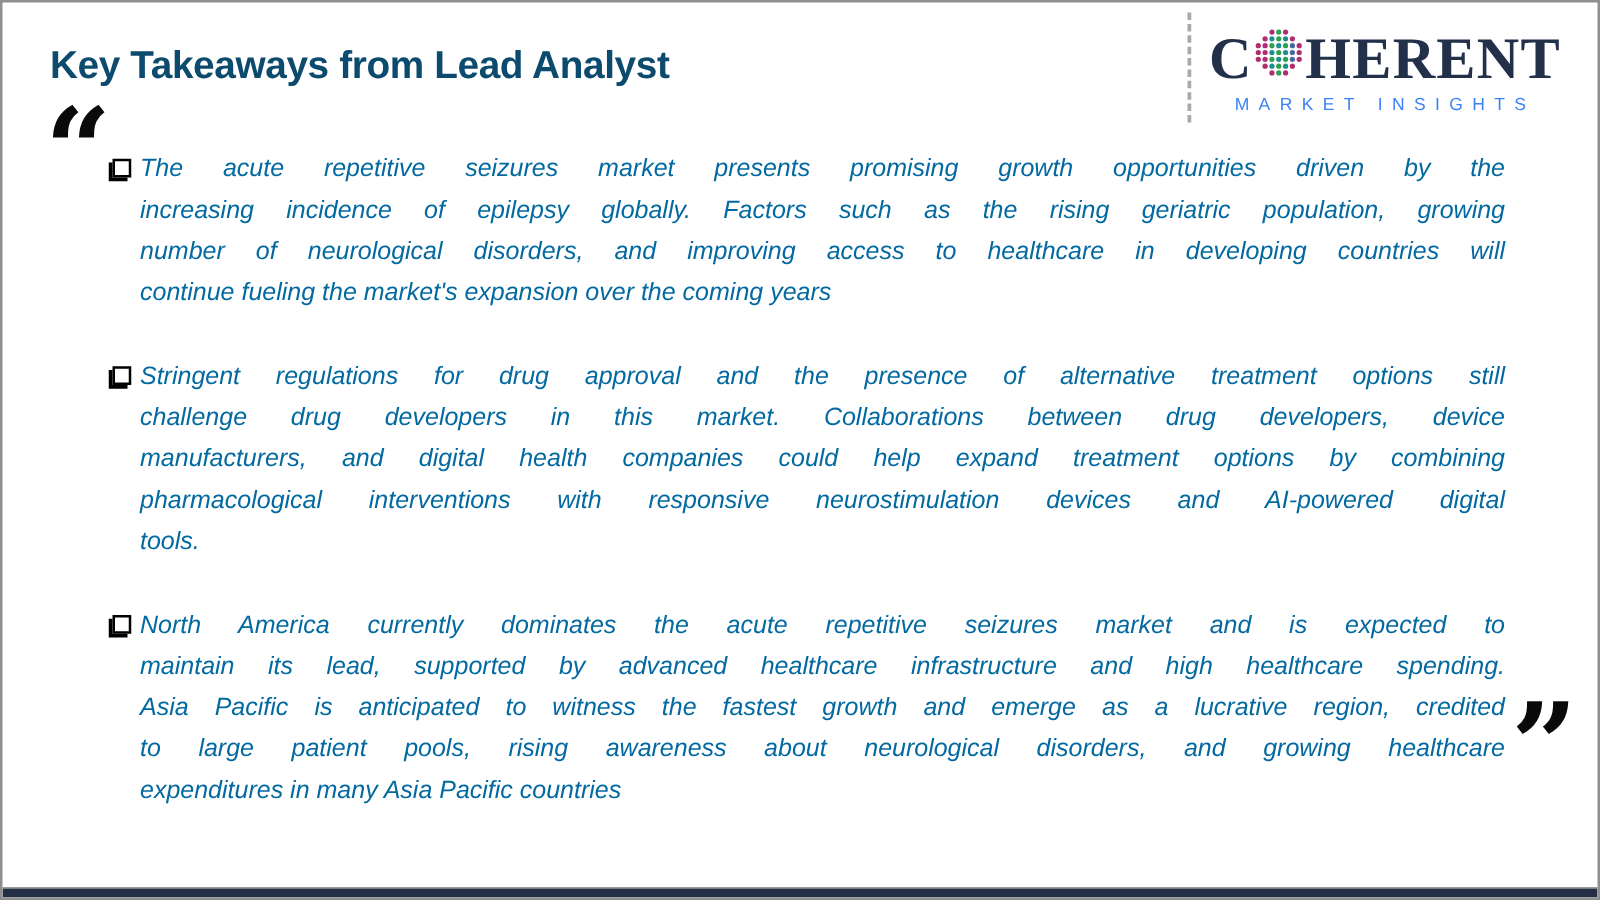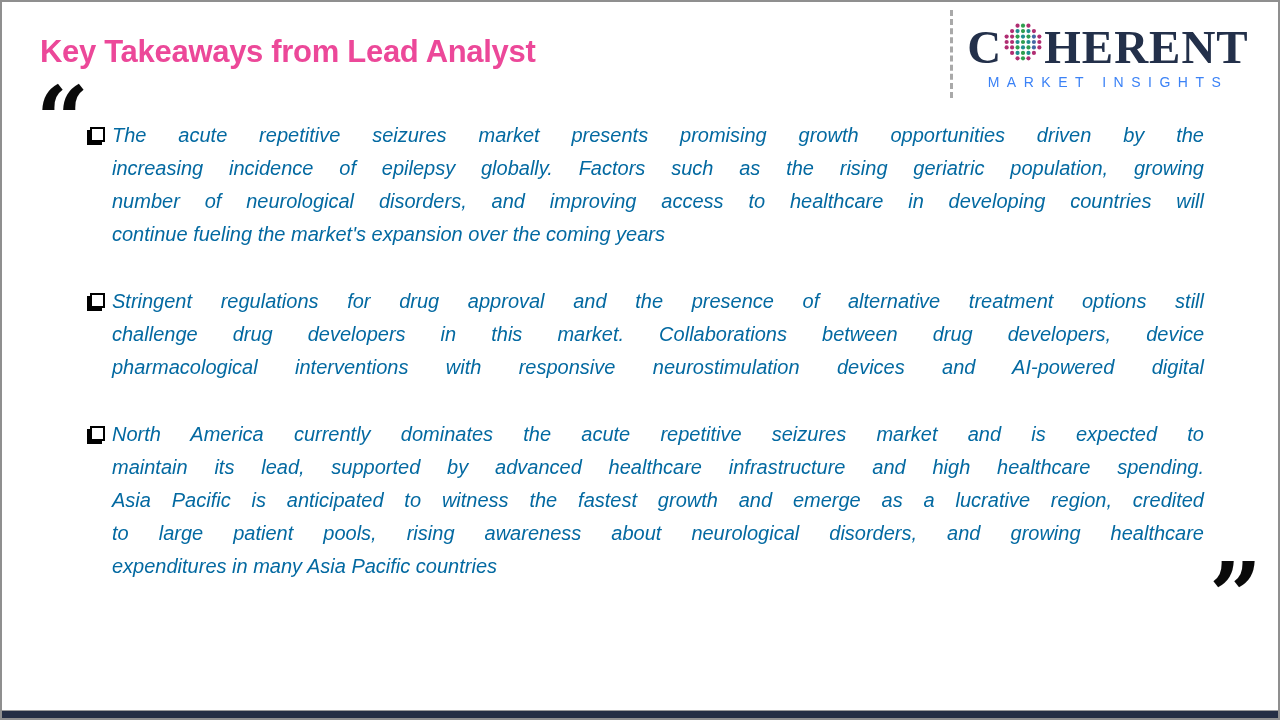--- a/index.html
+++ b/index.html
@@ -7,21 +7,21 @@
     position:relative;
     width:1280px;height:720px;
     background:#ffffff;
     border:2px solid #8f8f8f;
     box-sizing:border-box;
     overflow:hidden;
     font-family:"Liberation Sans", sans-serif;
   }
   .page-title{
     position:absolute;left:38px;top:32px;
-    font-size:31px;font-weight:bold;color:#ec4899;
+    font-size:31px;font-weight:bold;color:#0c4a6e;
     letter-spacing:-0.3px;
   }
   
   .logo{
     position:absolute;right:20px;top:20px;width:300px;
     display:flex;flex-direction:column;align-items:center;
   }
   .logo-row{
     display:flex;align-items:center;
     font-family:"Liberation Serif", serif;font-weight:700;
@@ -148,21 +148,23 @@
       <div class="line">The acute repetitive seizures market presents promising growth opportunities driven by the</div>
       <div class="line">increasing incidence of epilepsy globally. Factors such as the rising geriatric population, growing</div>
       <div class="line">number of neurological disorders, and improving access to healthcare in developing countries will</div>
       <div class="line last">continue fueling the market's expansion over the coming years</div>
     </div>
 
     <div class="para">
       <span class="sq-bullet"></span>
       <div class="line">Stringent regulations for drug approval and the presence of alternative treatment options still</div>
       <div class="line">challenge drug developers in this market. Collaborations between drug developers, device</div>
+      <div class="line">manufacturers, and digital health companies could help expand treatment options by combining</div>
       <div class="line">pharmacological interventions with responsive neurostimulation devices and AI-powered digital</div>
+      <div class="line last">tools.</div>
     </div>
 
     <div class="para">
       <span class="sq-bullet"></span>
       <div class="line">North America currently dominates the acute repetitive seizures market and is expected to</div>
       <div class="line">maintain its lead, supported by advanced healthcare infrastructure and high healthcare spending.</div>
       <div class="line">Asia Pacific is anticipated to witness the fastest growth and emerge as a lucrative region, credited</div>
       <div class="line">to large patient pools, rising awareness about neurological disorders, and growing healthcare</div>
       <div class="line last">expenditures in many Asia Pacific countries</div>
     </div>

